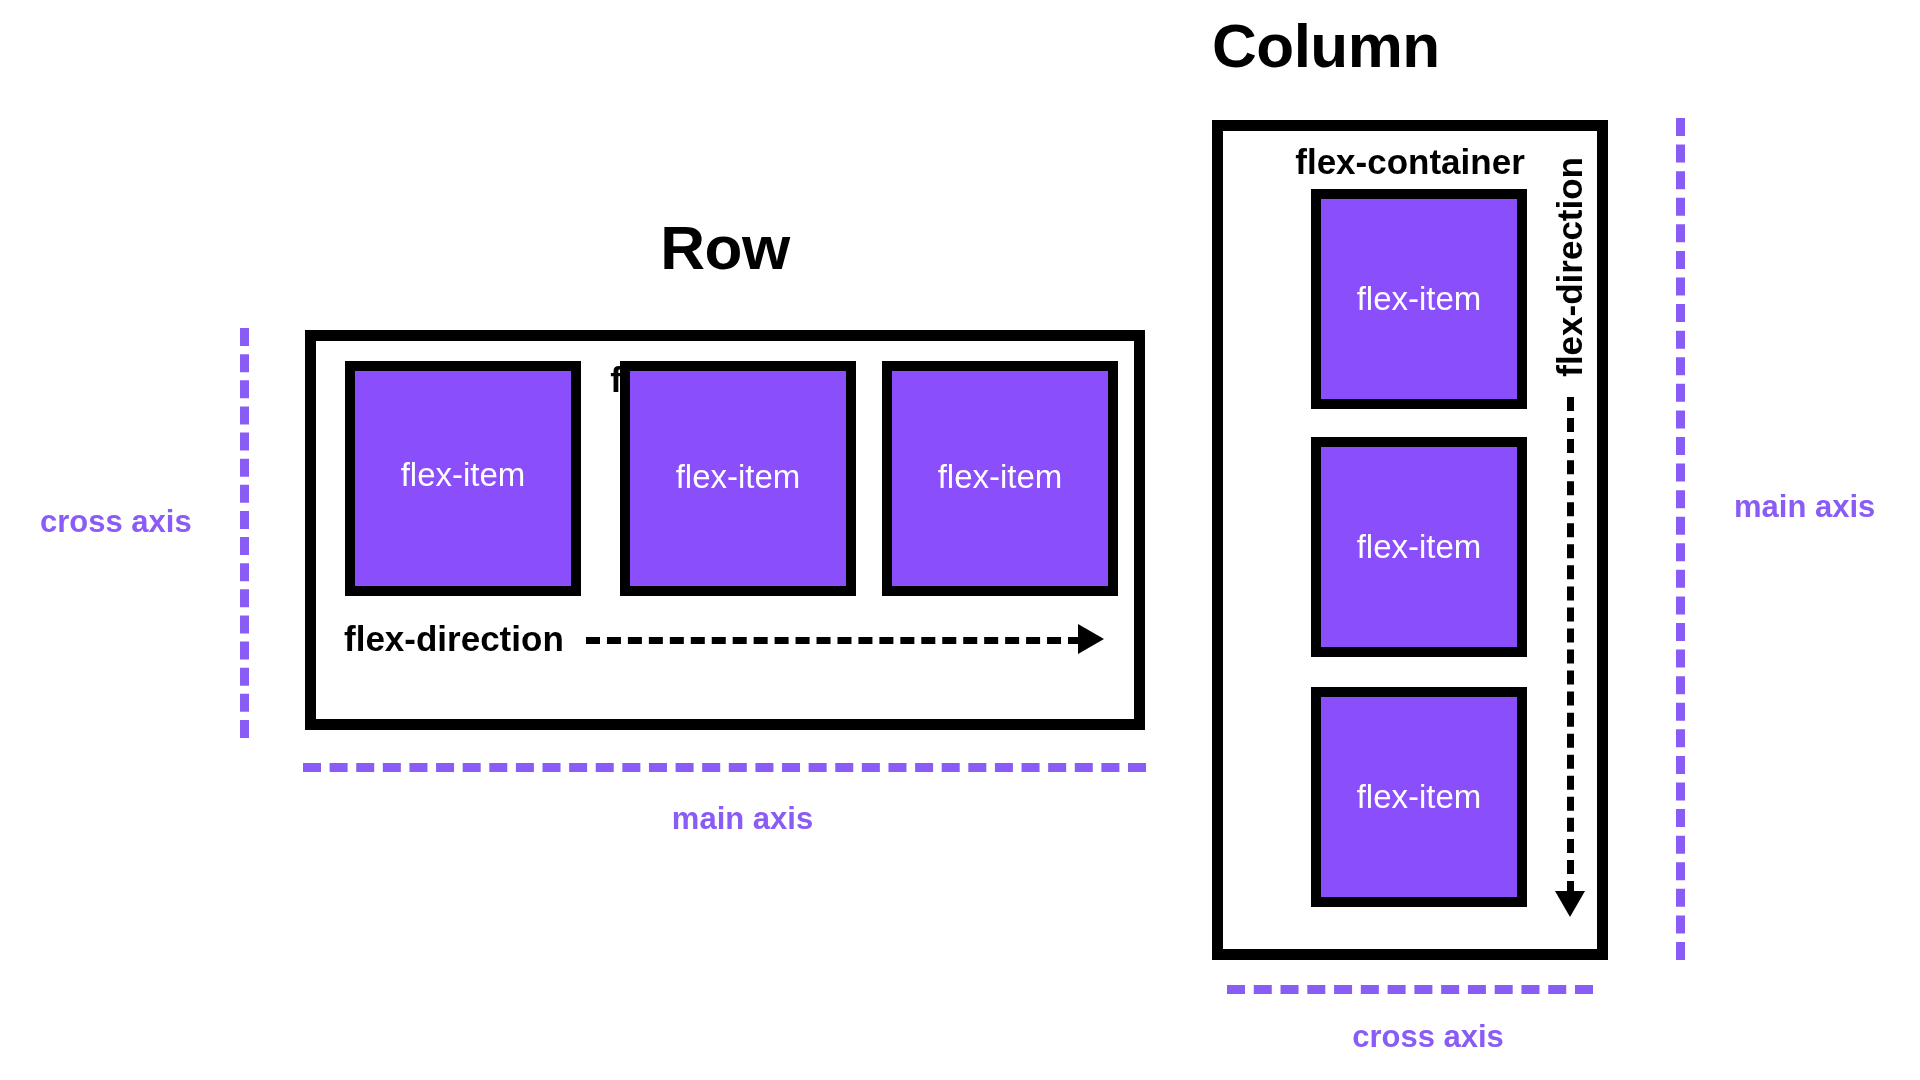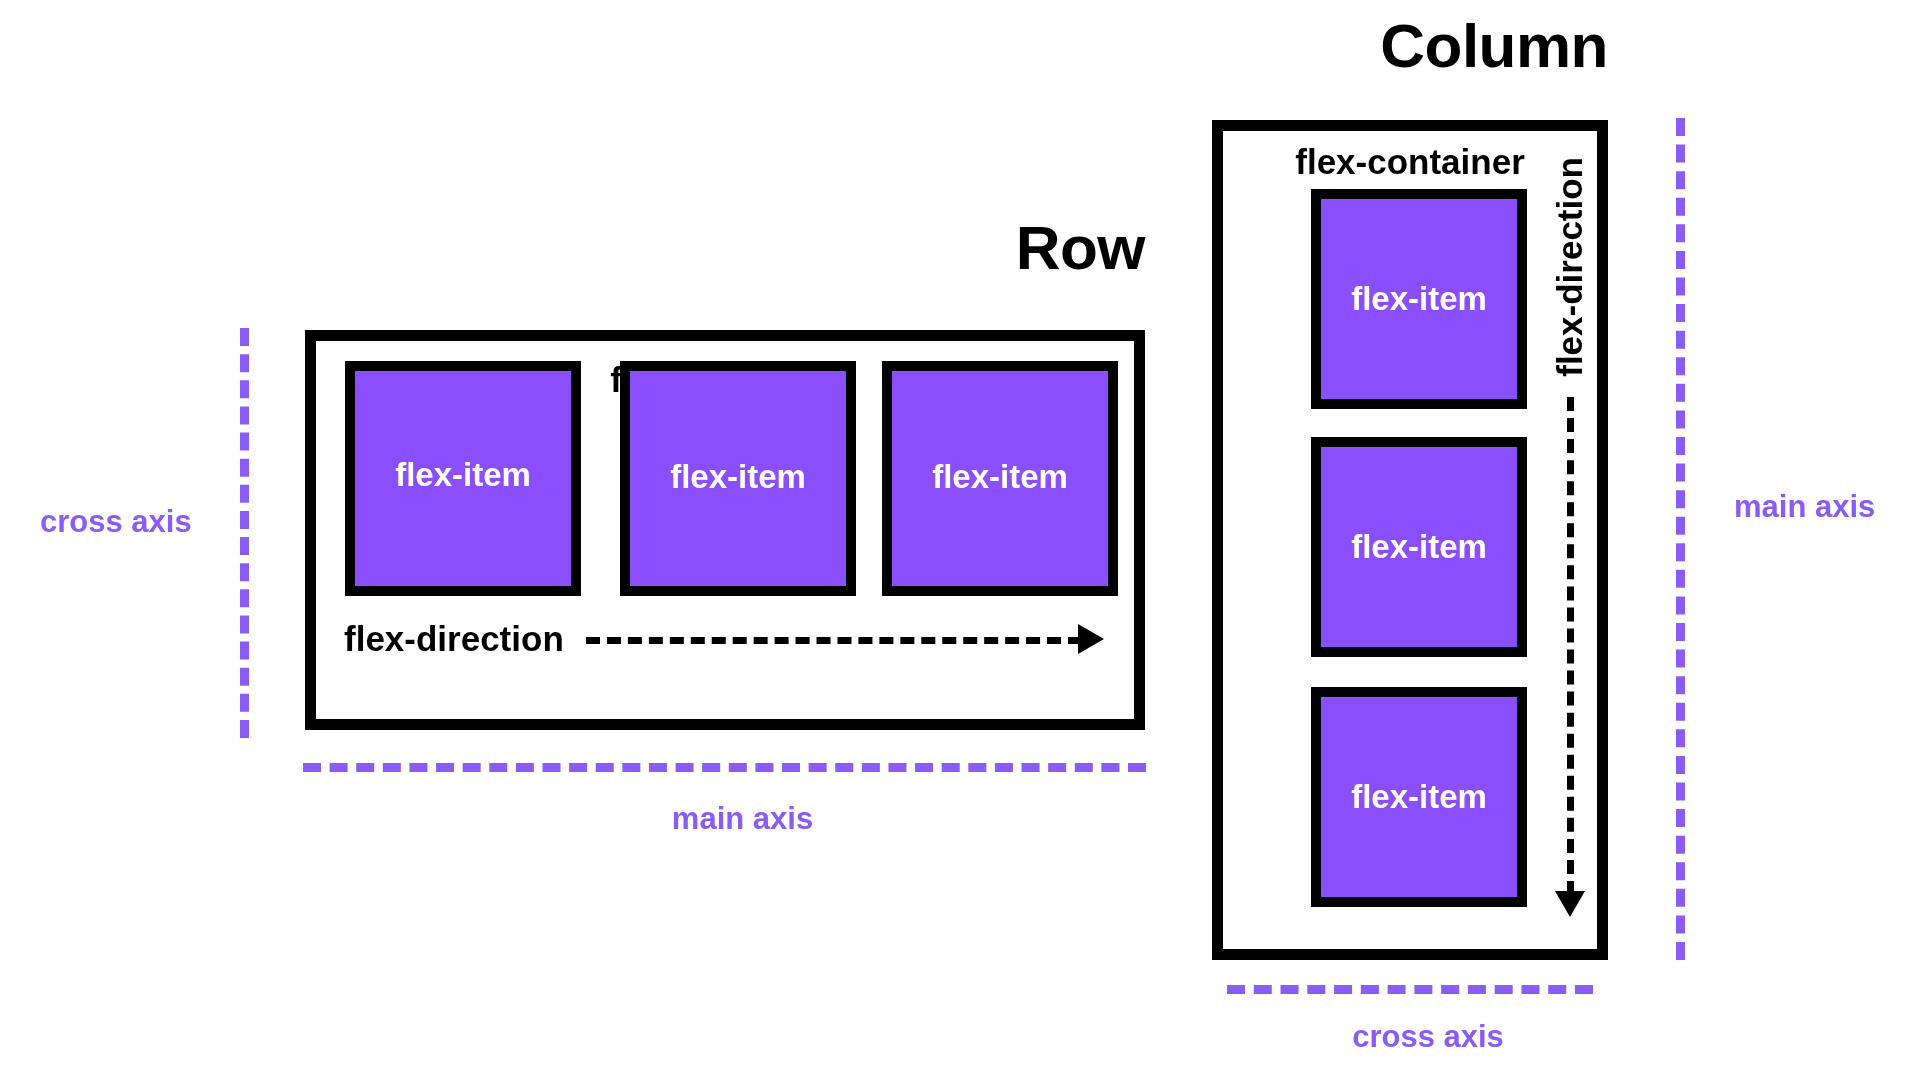--- a/index.html
+++ b/index.html
@@ -27,30 +27,30 @@
     font-weight: bold;
     color: #000000;
     letter-spacing: -0.5px;
     white-space: nowrap;
   }
   #row-title {
     left: 0; right: 0;
     top: 212px;
     width: 1145px;
     margin-left: 305px;
-    text-align: right;
+    text-align: center;
     font-size: 62px;
     line-height: 72px;
     width: 840px;
   }
   #column-title {
     top: 10px;
     left: 1212px;
     width: 396px;
-    text-align: right;
+    text-align: left;
     font-size: 62px;
     line-height: 72px;
   }
 
   
   .flex-container-box {
     position: absolute;
     box-sizing: border-box;
     border: 11px solid #000000;
     background: #ffffff;
@@ -95,21 +95,21 @@
     box-sizing: border-box;
     border: 10px solid #000000;
     background: #8a4ffb;
     display: flex;
     align-items: center;
     justify-content: center;
   }
   .flex-item-label {
     color: #ffffff;
     font-size: 33px;
-    font-weight: bold;
+    font-weight: normal;
     line-height: 38px;
     white-space: nowrap;
   }
 
   
   #row-item-0 { left: 29px;  top: 20px; width: 236px; height: 235px; }
   #row-item-1 { left: 304px; top: 20px; width: 236px; height: 235px; }
   #row-item-2 { left: 566px; top: 20px; width: 236px; height: 235px; }
   #row-item-0 .flex-item-label { margin-top: -8px; }
   #row-item-1 .flex-item-label { margin-top: -4px; }

